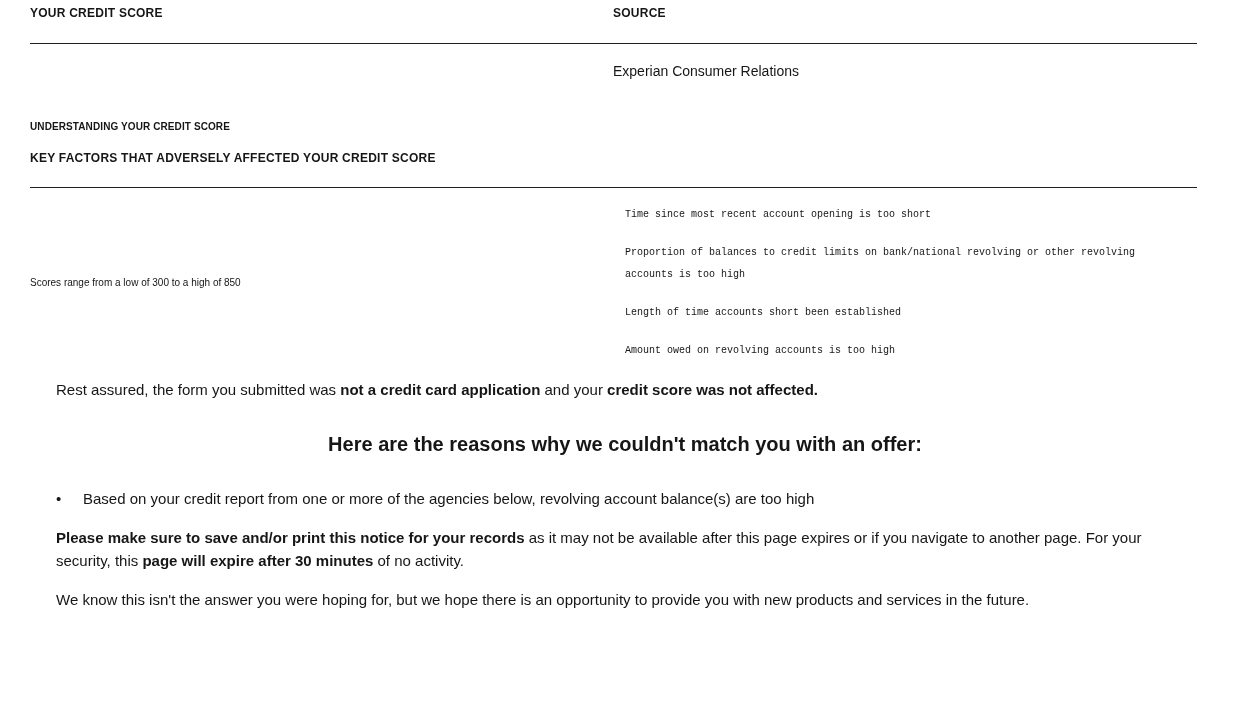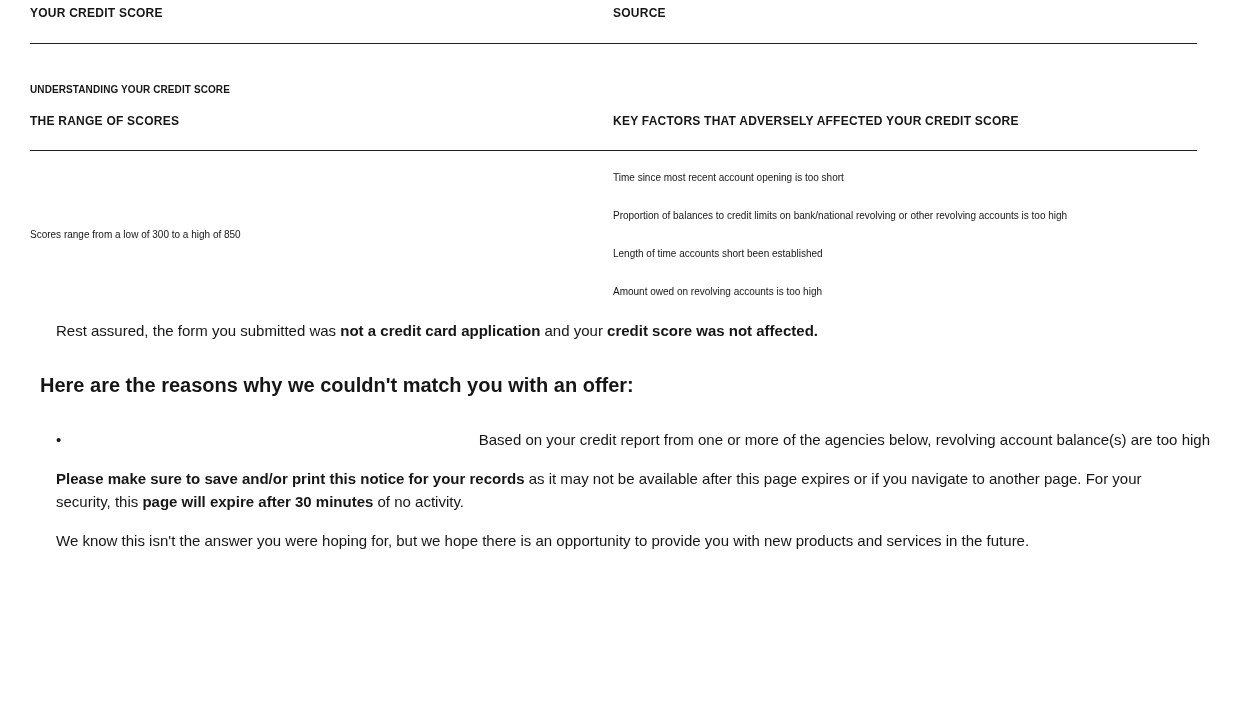--- a/index.html
+++ b/index.html
@@ -53,22 +53,23 @@
     padding-top: 17px;
     font-size: 14px;
     line-height: 20px;
   }
   .t-body-cell-2 {
     padding-top: 16px;
     font-size: 10px;
     line-height: 22px;
   }
   .factor {
-    margin: 0 0 16px 0;
+    margin: 0 0 16px 12px;
     max-width: 560px;
+    font-family: Liberation Mono, monospace;
   }
   .factor:last-child { margin-bottom: 0; }
   
   .section-heading {
     margin: 36px 30px 15px 30px;
     font-size: 10px;
     line-height: 19px;
     font-weight: bold;
     letter-spacing: 0.01em;
   }
@@ -78,31 +79,31 @@
     font-size: 15px;
     line-height: 23px;
   }
   .notice p { margin: 16px; }
   .p-rest      { margin-top: 34px; }
   .reasons-heading {
     margin: 30px 0 0 0;
     font-size: 20px;
     line-height: 26px;
     font-weight: bold;
+    text-align: center;
   }
   .reasons-list {
     list-style: none;
     margin: 30px 0 0 0;
     padding: 0;
   }
   .bullet-item {
     position: relative;
     padding-left: 43px;
     line-height: 23px;
-    text-align: right;
   }
   .bullet-item::before {
     content: "\2022";
     position: absolute;
     left: 16px;
     top: 0;
   }
   .p-save     { margin-top: 28px; }
   .p-closing  { margin-top: 31px; }
   .p-creditor { margin-top: 28px; }
@@ -111,27 +112,30 @@
 </head>
 <body>
 
 <div class="doc">
 
   <div class="score-table">
     <div class="t-row t-head-row">
       <div class="t-col-left t-header">YOUR CREDIT SCORE</div>
       <div class="t-col-right t-header">SOURCE</div>
     </div>
+    <div class="t-row">
+      <div class="t-col-left t-body-cell"></div>
+      <div class="t-col-right t-body-cell">Experian Consumer Relations</div>
+    </div>
   </div>
 
   <div class="section-heading">UNDERSTANDING YOUR CREDIT SCORE</div>
 
   <div class="score-table">
     <div class="t-row t-head-row">
-      <div class="t-col-left t-header t-header-2">THE RANGE OF SCORES</div>
       <div class="t-col-right t-header t-header-2">KEY FACTORS THAT ADVERSELY AFFECTED YOUR CREDIT SCORE</div>
     </div>
     <div class="t-row">
       <div class="t-col-left t-body-cell-2">Scores range from a low of 300 to a high of 850</div>
       <div class="t-col-right t-body-cell-2">
         <p class="factor">Time since most recent account opening is too short</p>
         <p class="factor">Proportion of balances to credit limits on bank/national revolving or other revolving accounts is too high</p>
         <p class="factor">Length of time accounts short been established</p>
         <p class="factor">Amount owed on revolving accounts is too high</p>
       </div>

